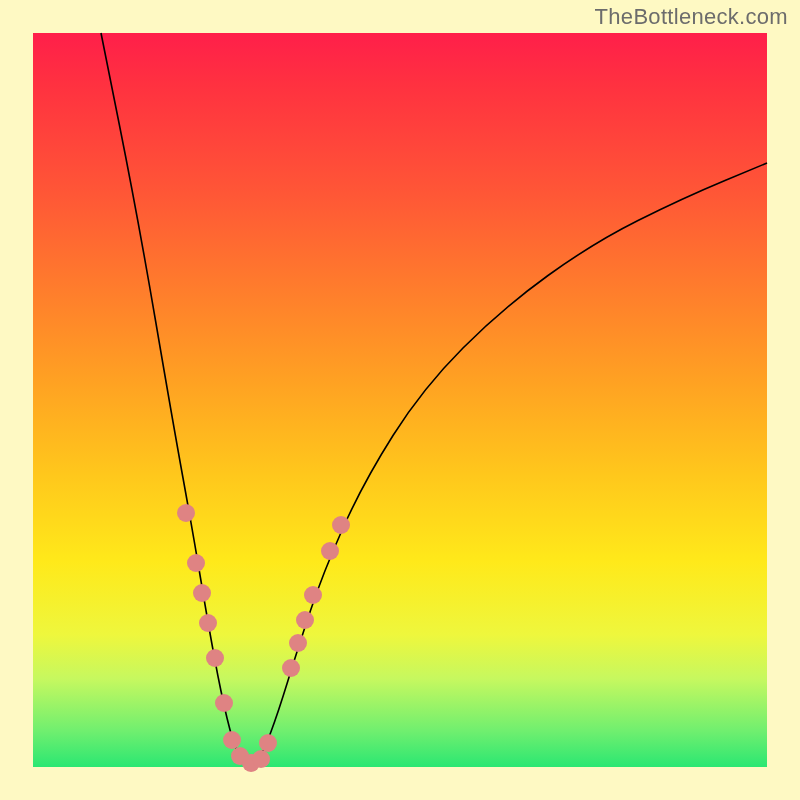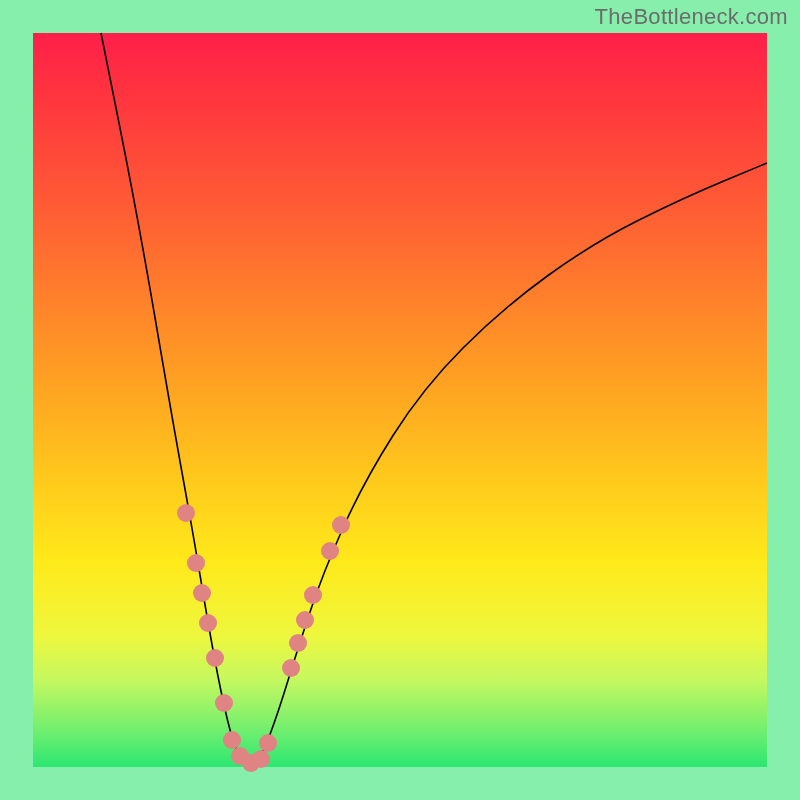--- a/index.html
+++ b/index.html
@@ -8,21 +8,21 @@
     width: 800px;
     height: 800px;
     background: #000;
     font-family: Arial, Helvetica, sans-serif;
     overflow: hidden;
   }
   .frame {
     position: relative;
     width: 800px;
     height: 800px;
-    background: #86efac;
+    background: #fef9c3;
   }
   .watermark {
     position: absolute;
     top: 4px;
     right: 12px;
     color: #6c6c6c;
     font-size: 22px;
     font-weight: 500;
     letter-spacing: 0.3px;
     z-index: 4;

